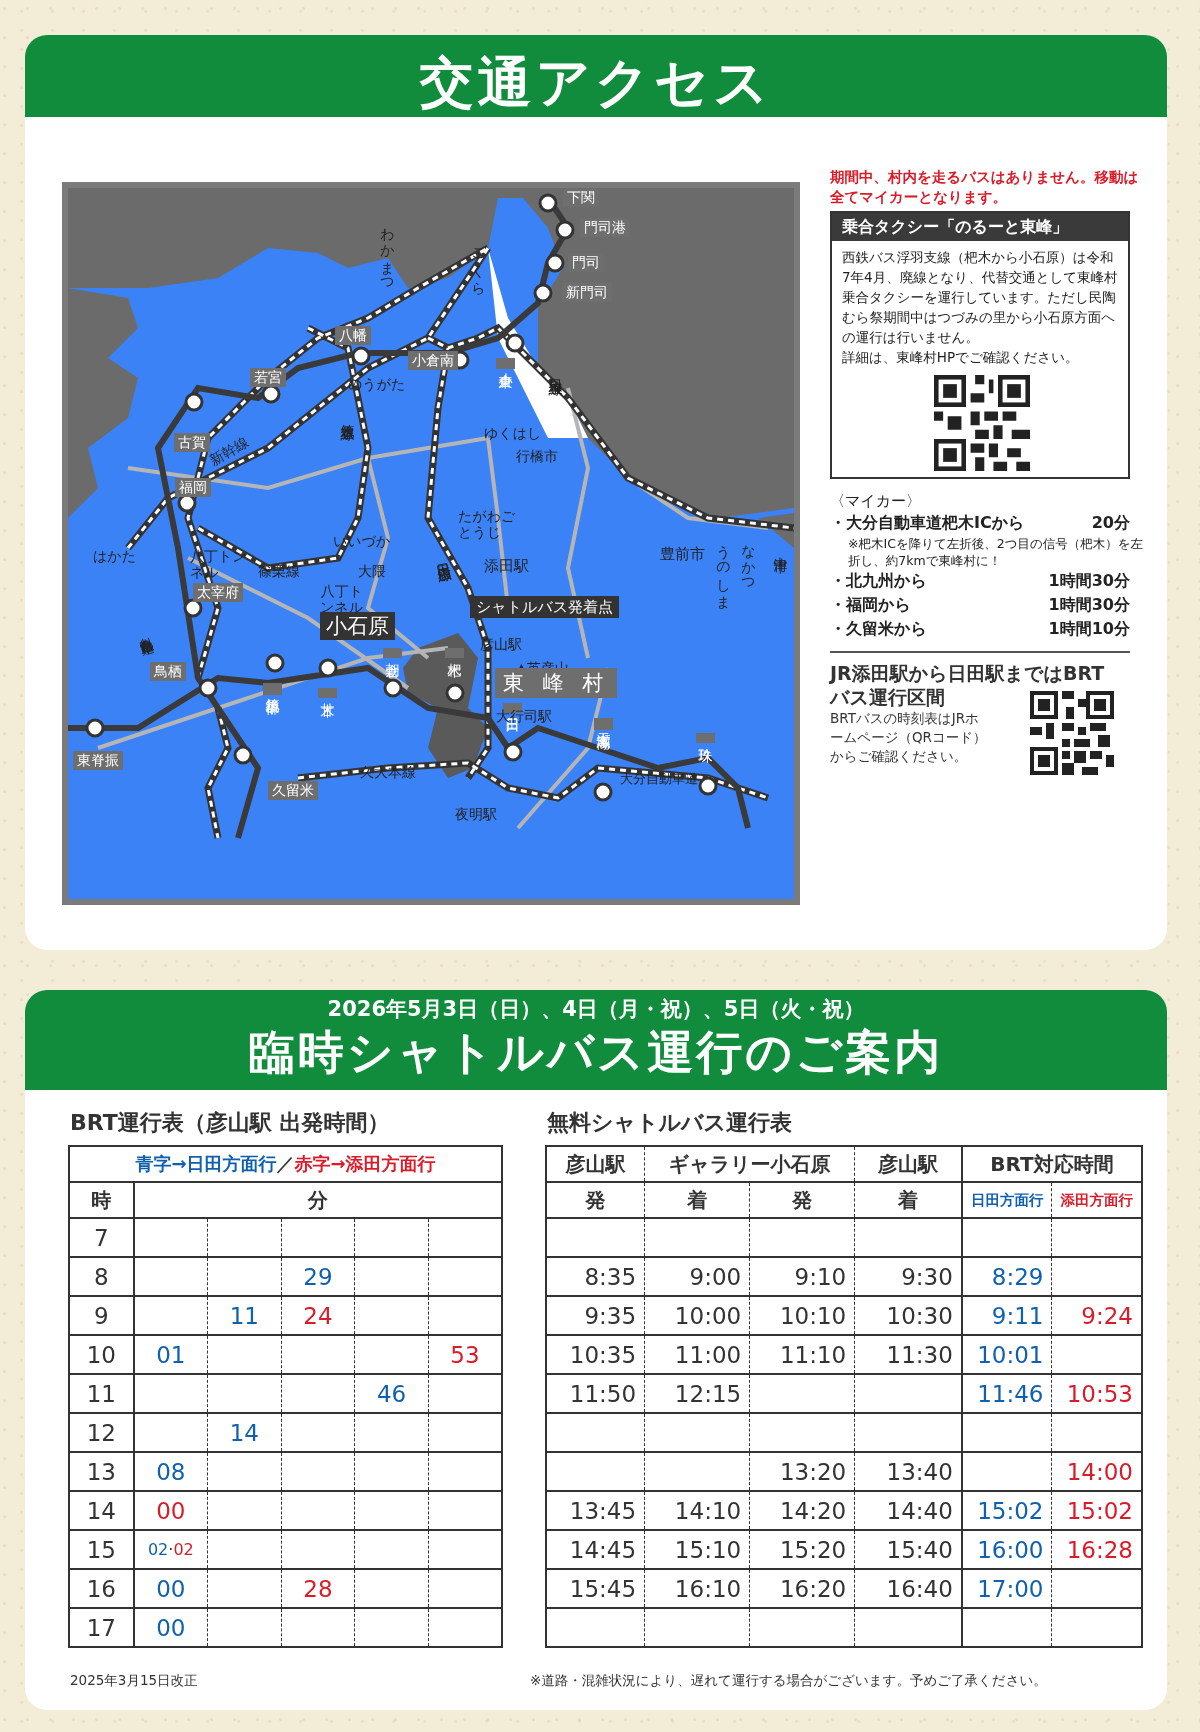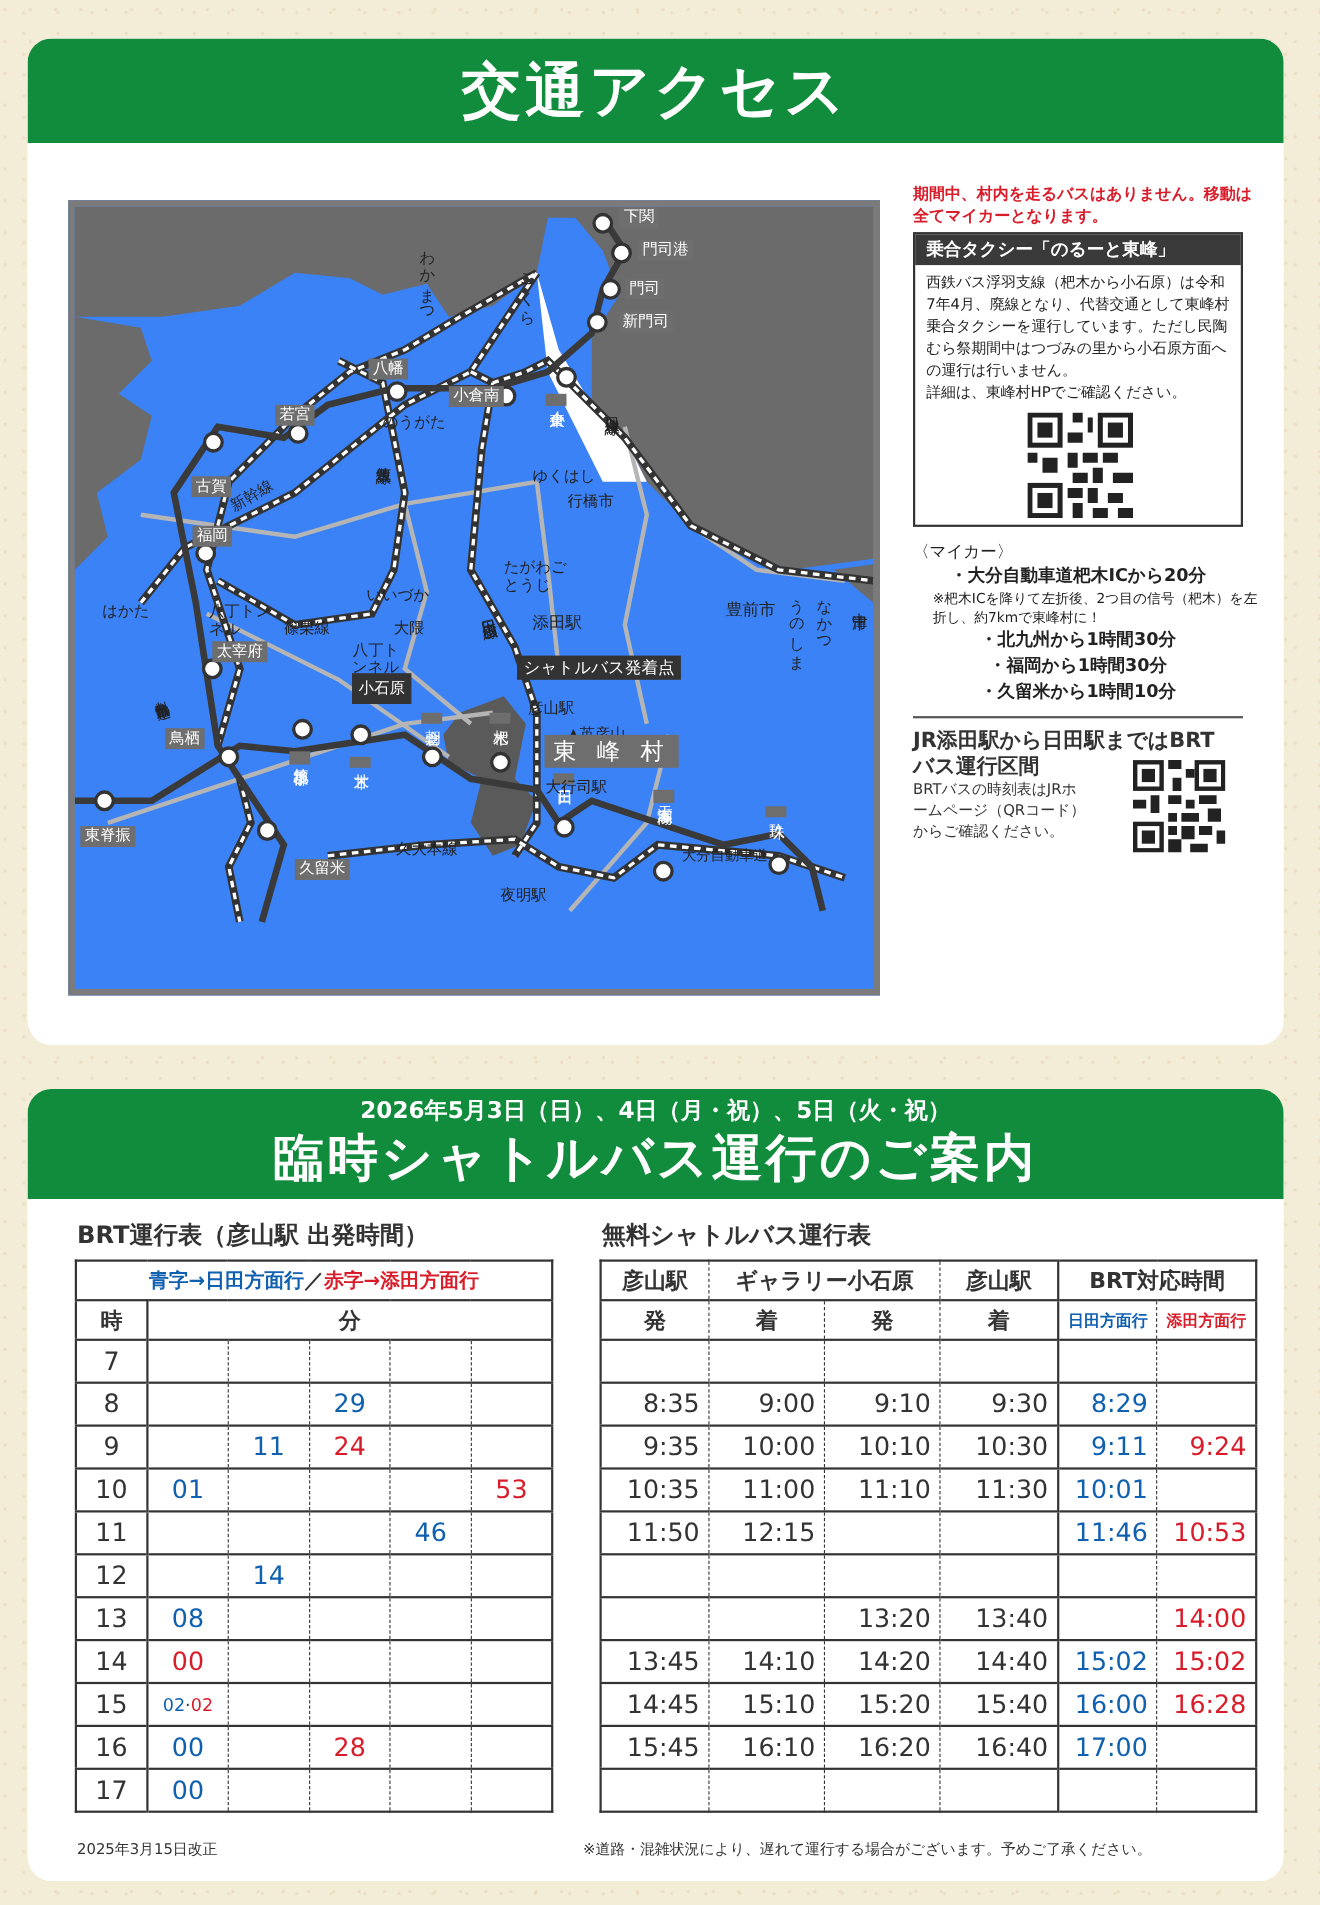--- a/index.html
+++ b/index.html
@@ -2,51 +2,51 @@
 <html><head>
 <meta charset="utf-8">
 <style>
 *{box-sizing:border-box;margin:0;padding:0}
 html,body{width:1200px;height:1732px;overflow:hidden}
 body{background:#f3ecd6;background-image:radial-gradient(circle at 20% 30%,rgba(200,150,110,.18) 1px,transparent 2px),radial-gradient(circle at 70% 60%,rgba(190,140,100,.15) 1px,transparent 2px);background-size:23px 29px,31px 19px;font-family:"DejaVu Sans","Liberation Sans",sans-serif;color:#333;position:relative}
 .card{position:absolute;left:25px;width:1142px;background:#fff;border-radius:22px;overflow:hidden}
 #card-access{top:35px;height:915px}
 #card-shuttle{top:990px;height:720px}
 .green-head{background:#108c3c;color:#fff;text-align:center;position:relative}
-#card-access .green-head{height:95px}
+#card-access .green-head{height:82px}
 .h-title{font-weight:bold;font-size:54px;letter-spacing:4px;line-height:95px}
 #card-shuttle .green-head{height:100px}
 .h-date{font-size:21px;font-weight:bold;padding-top:6px;line-height:26px}
 .h-title2{font-weight:bold;font-size:46px;letter-spacing:3px;line-height:60px}
 
 
 #map{position:absolute;left:37px;top:147px;width:738px;height:723px;border:6px solid #7b7b7b;background:#3b82f6;overflow:hidden}
 #map svg{position:absolute;left:0;top:0}
 .mlbl{position:absolute;font-size:14px;color:#222;white-space:nowrap;line-height:16px}
 .mbox{position:absolute;background:#6e6e6e;color:#fff;font-size:14px;padding:1px 4px;white-space:nowrap;line-height:17px}
 .mbox.v{writing-mode:vertical-rl;padding:4px 1px;letter-spacing:1px}
-.mbox.dark{background:#333;font-size:14px;padding:2px 6px;line-height:24px}
+.mbox.dark{background:#333;font-size:21px;padding:2px 6px;line-height:24px}
 .mbox.big{font-size:21px;letter-spacing:6px;padding:2px 8px;line-height:26px}
 .mvert{position:absolute;writing-mode:vertical-rl;font-size:14px;color:#222;line-height:16px;letter-spacing:1px}
 #drone-box{position:absolute;left:8px;top:12px;width:256px;height:168px;background:#fff;border:2px solid #333;border-radius:14px;padding:8px 12px}
 #drone-box .red{color:#d91c2a;font-weight:bold;font-size:15.5px;line-height:21px}
 #drone-box .blk{font-size:15px;line-height:20px;margin-top:8px;width:140px;color:#222}
 .qr{position:absolute;background:#fff}
 .qr svg{width:100%;height:100%}
 
 
 #right{position:absolute;left:805px;top:132px;width:320px}
 .red-note{color:#d91c2a;font-weight:bold;font-size:14.5px;line-height:20px}
 #taxi-box{margin-top:4px;border:2px solid #333;width:300px}
 #taxi-box .tb-head{background:#3a3a3a;color:#fff;font-weight:bold;font-size:16px;line-height:28px;padding-left:10px}
 #taxi-box .tb-body{font-size:13.5px;line-height:20px;padding:6px 10px 0 10px;color:#222}
 #taxi-box .tb-qr{position:relative;height:110px}
 #car{margin-top:12px;font-size:15px;color:#222}
 #car .c-title{font-size:15px;line-height:20px}
-#car .c-row{display:flex;justify-content:center;font-weight:bold;font-size:16px;line-height:24px;width:300px}
+#car .c-row{display:flex;justify-content:space-between;font-weight:bold;font-size:16px;line-height:24px;width:300px}
 #car .c-note{font-size:12.5px;line-height:17px;padding-left:18px}
 #car .sep{border-top:2px solid #555;margin:10px 0 0 0;width:300px}
 #brt-info{margin-top:8px;position:relative;height:120px}
 #brt-info .bi-title{font-weight:bold;font-size:19px;line-height:24px}
 #brt-info .bi-body{font-size:13.5px;line-height:19px;width:160px}
 
 
 .tt-title{position:absolute;font-weight:bold;font-size:22px;color:#333}
 table{border-collapse:collapse;position:absolute}
 td{height:39px;text-align:center;font-size:23px;color:#333}

